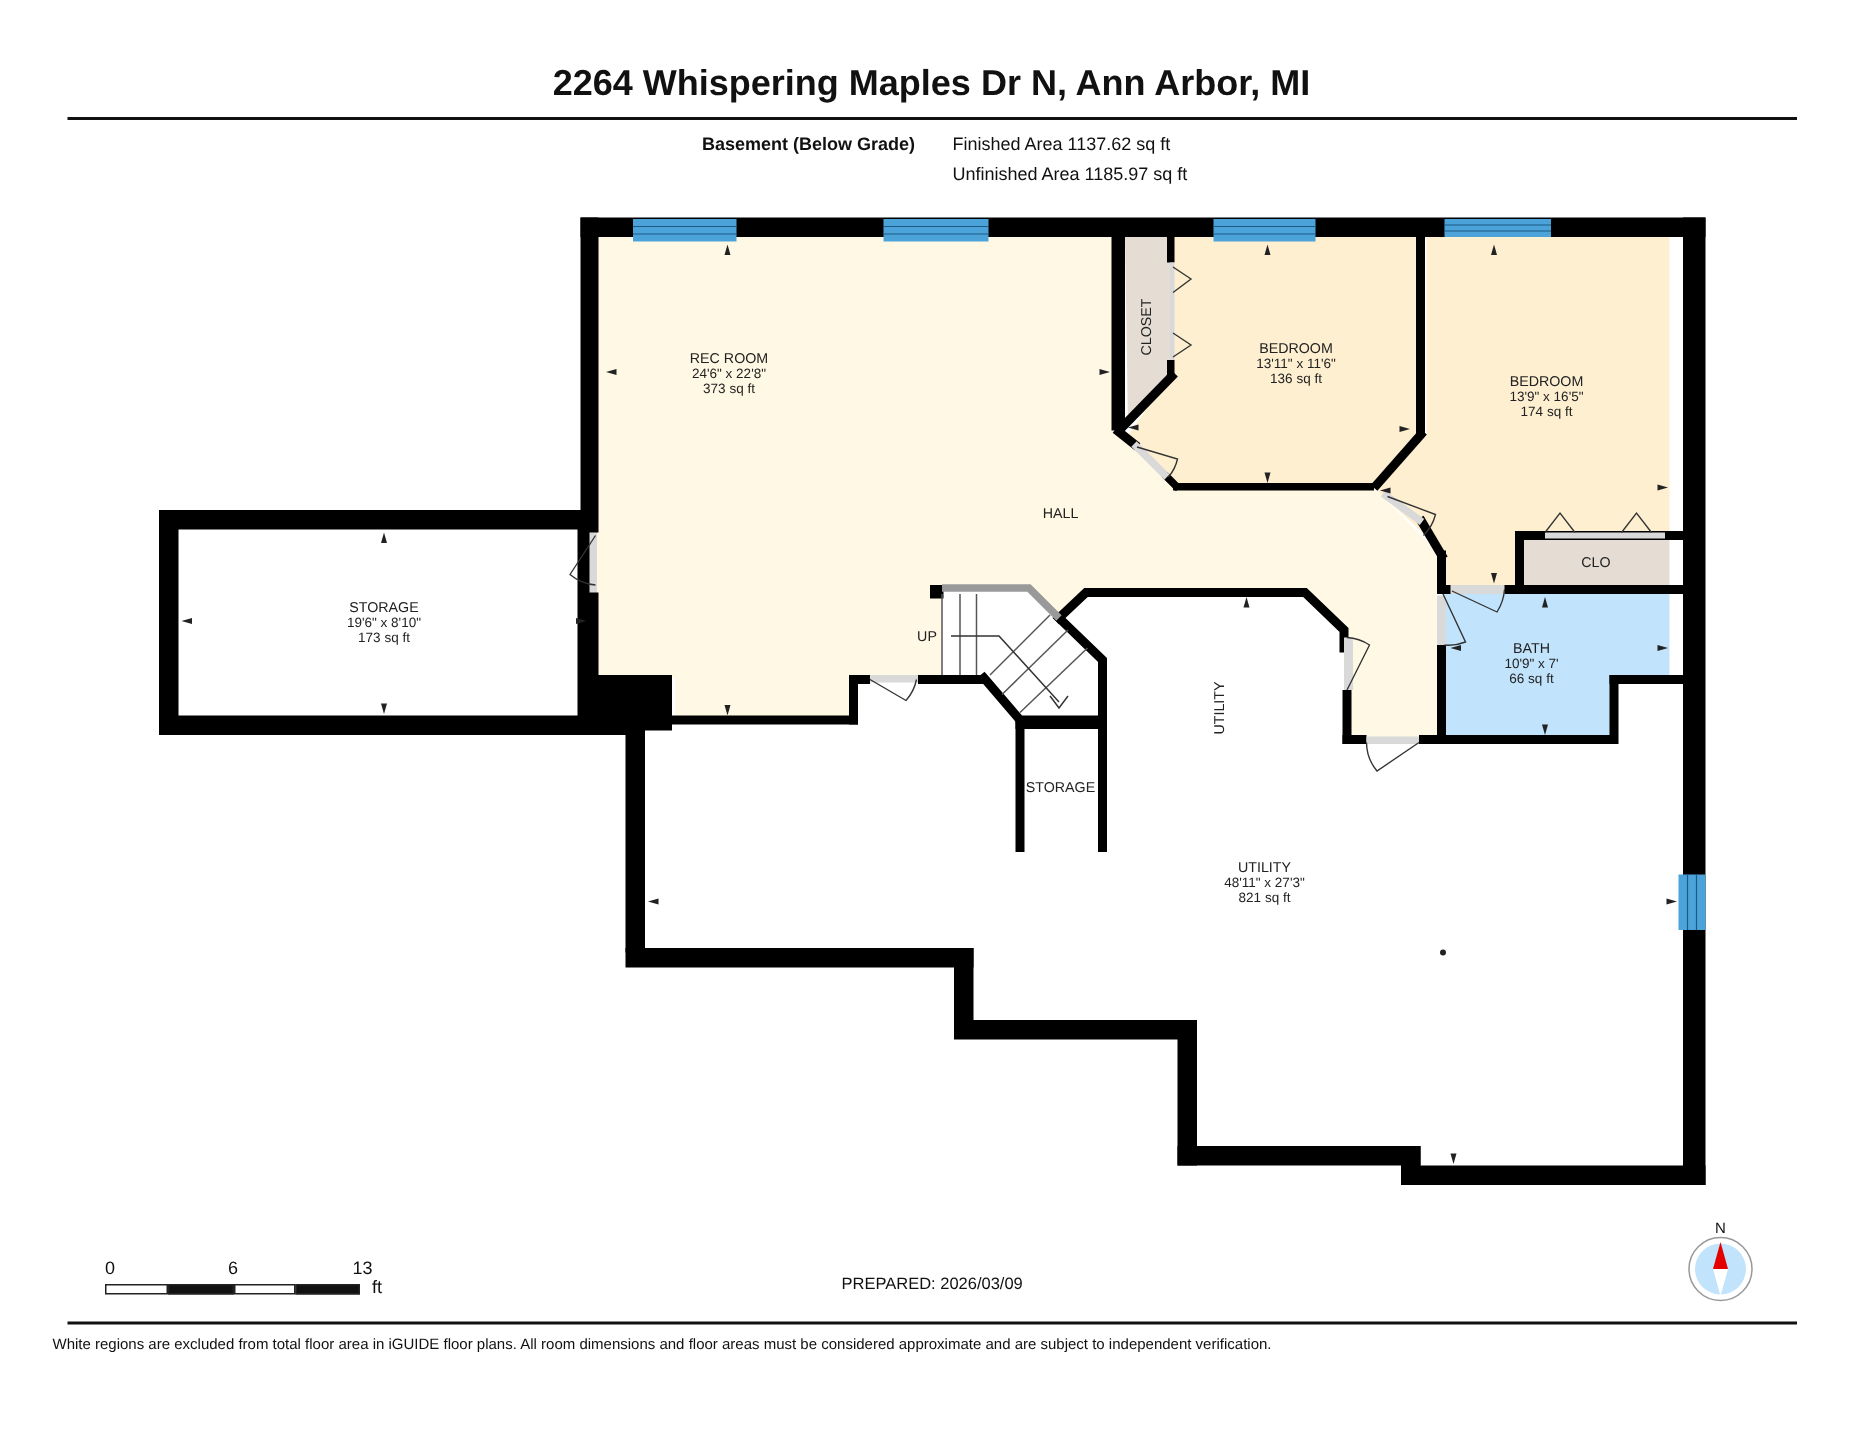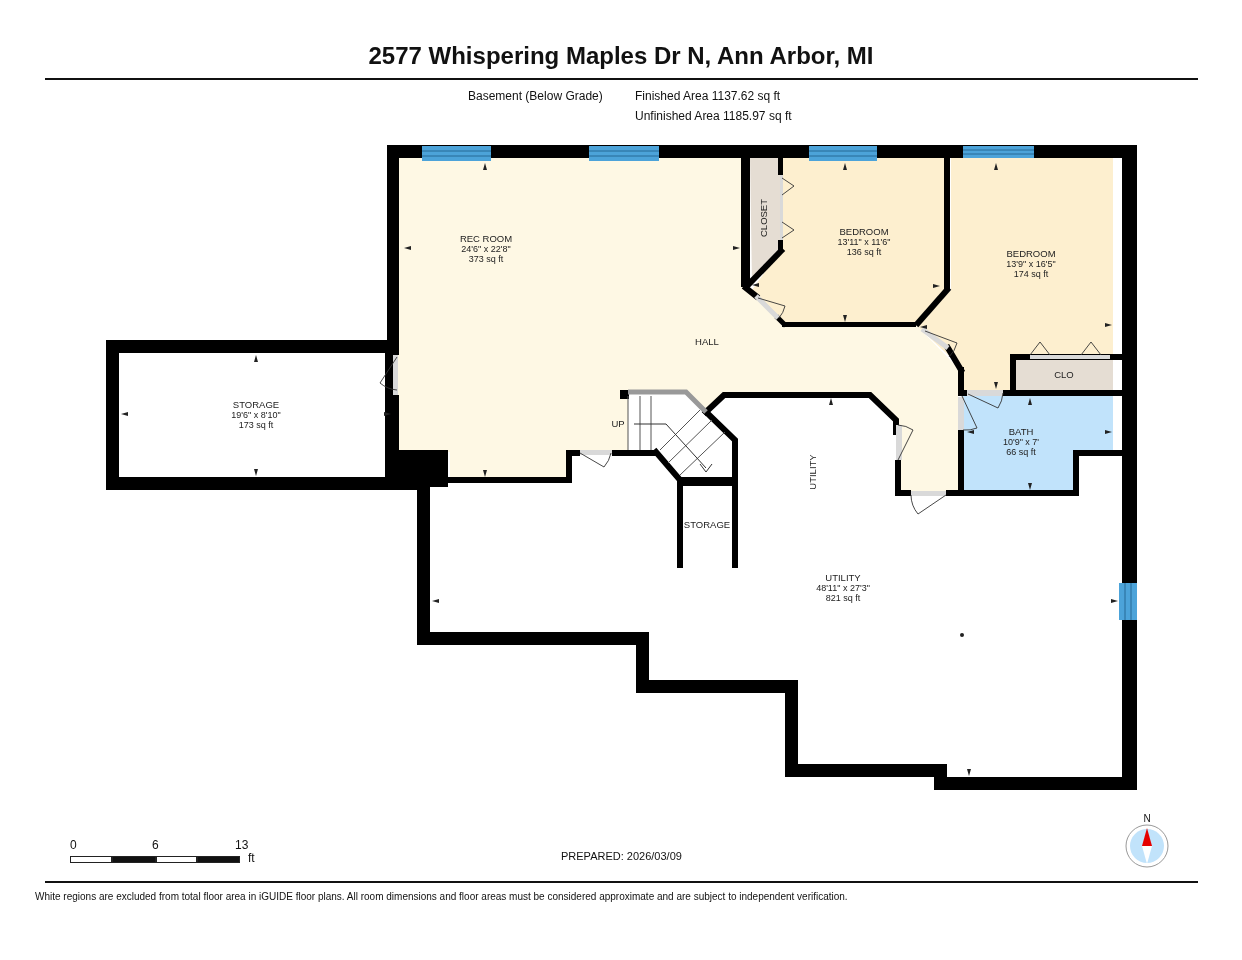--- a/index.html
+++ b/index.html
@@ -1,41 +1,41 @@
 <!DOCTYPE html>
 <html><head>
 <meta charset="utf-8">
 <style>
   html, body { margin: 0; padding: 0; background: #ffffff; }
   body { width: 1242px; height: 960px; position: relative; overflow: hidden; font-family: "Liberation Sans", sans-serif; color: #111; }
   .title { position: absolute; left: 0; width: 1242px; top: 42px; text-align: center; font-weight: bold; font-size: 24px; color: #111; }
   .rule { position: absolute; left: 45px; width: 1153px; height: 2px; background: #111; }
   .rule.top { top: 78px; }
   .rule.bottom { top: 881px; }
-  .summary-label { position: absolute; left: 468px; top: 89px; font-size: 12px; font-weight: normal; }
+  .summary-label { position: absolute; left: 468px; top: 89px; font-size: 12px; font-weight: bold; }
   .summary-line { position: absolute; left: 635px; font-size: 12px; }
   .summary-line.l1 { top: 89px; }
   .summary-line.l2 { top: 109px; }
   svg.plan { position: absolute; left: 0; top: 0; }
   .room-text { font-family: "Liberation Sans", sans-serif; font-size: 9px; fill: #222; text-anchor: middle; }
   .room-name { font-size: 9.5px; }
   .scale { position: absolute; left: 70px; top: 838px; }
   .scale .tick { position: absolute; top: 0; font-size: 12px; }
   .scale .bar { position: absolute; top: 18px; height: 5px; border: 1px solid #222; }
   .scale .bar.w { background: #fff; }
   .scale .bar.b { background: #111; }
   .scale .unit { position: absolute; left: 178px; top: 13px; font-size: 12px; text-align: center; }
   .prepared { position: absolute; left: 561px; top: 850px; font-size: 11px; }
   .disclaimer { position: absolute; left: 35px; top: 891px; font-size: 10px; }
   .compass { position: absolute; left: 1122px; top: 812px; width: 50px; height: 60px; }
 </style>
 </head>
 <body>
 
-<div class="title">2577 Whispering Maples Dr N, Ann Arbor, MI</div>
+<div class="title">2264 Whispering Maples Dr N, Ann Arbor, MI</div>
 <div class="rule top"></div>
 
 <div class="summary-label">Basement (Below Grade)</div>
 <div class="summary-line l1">Finished Area 1137.62 sq ft</div>
 <div class="summary-line l2">Unfinished Area 1185.97 sq ft</div>
 
 <svg class="plan" width="1242" height="960" viewBox="0 0 1242 960" xmlns="http://www.w3.org/2000/svg">
 
   <g>
 

